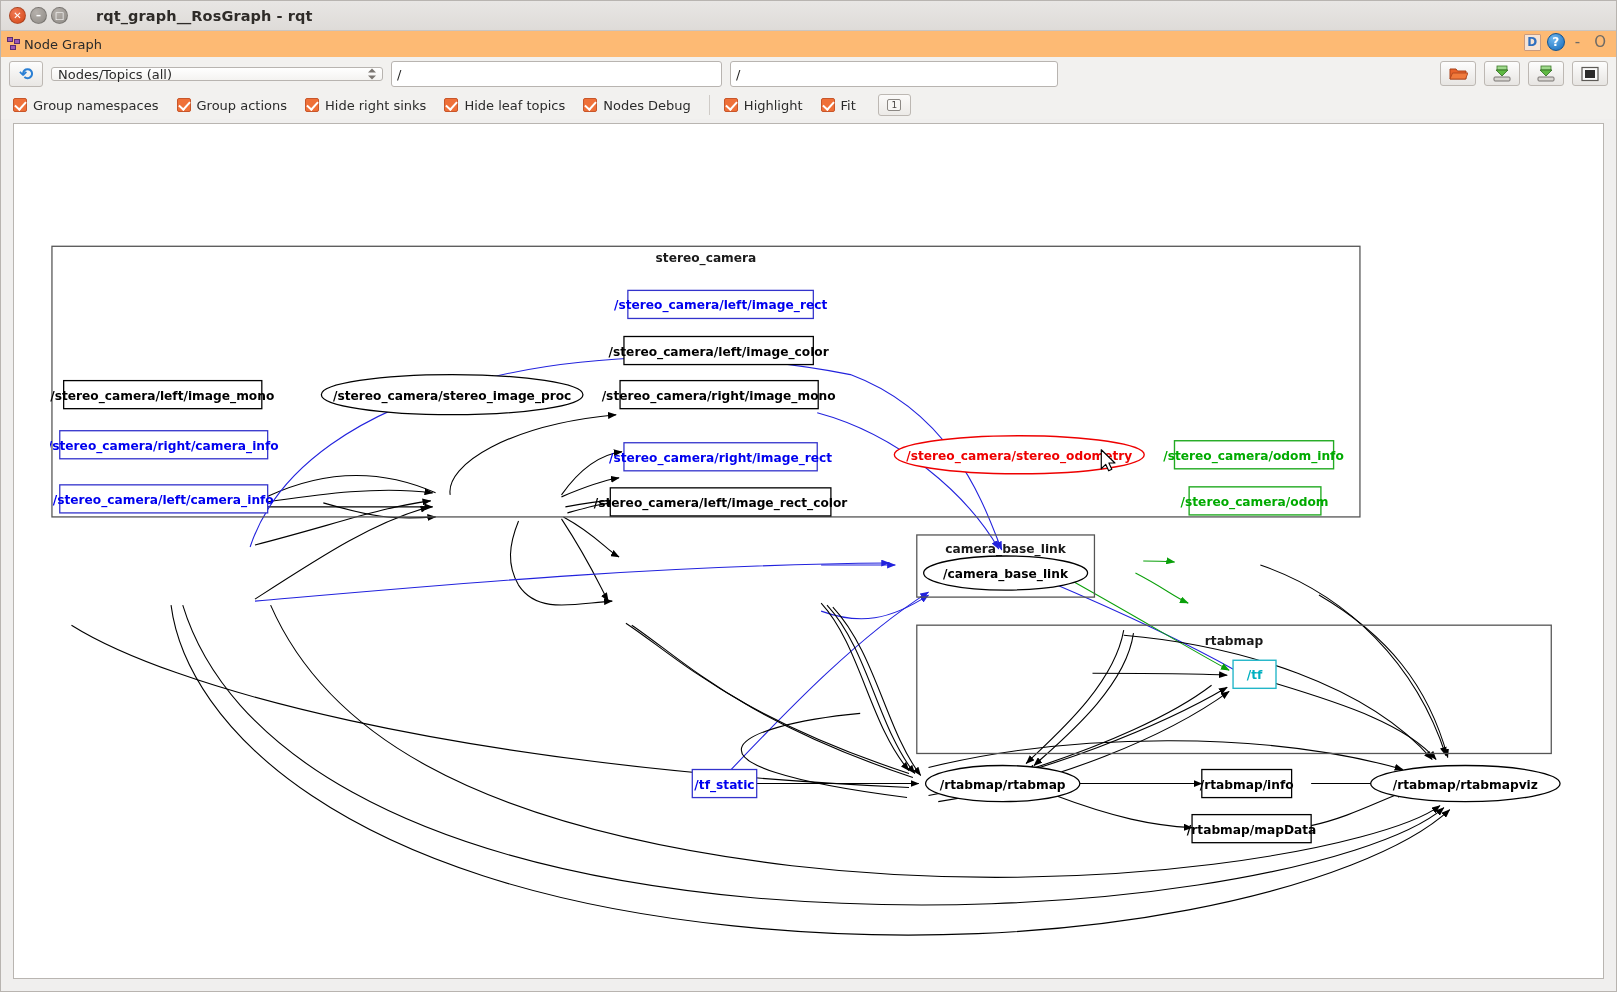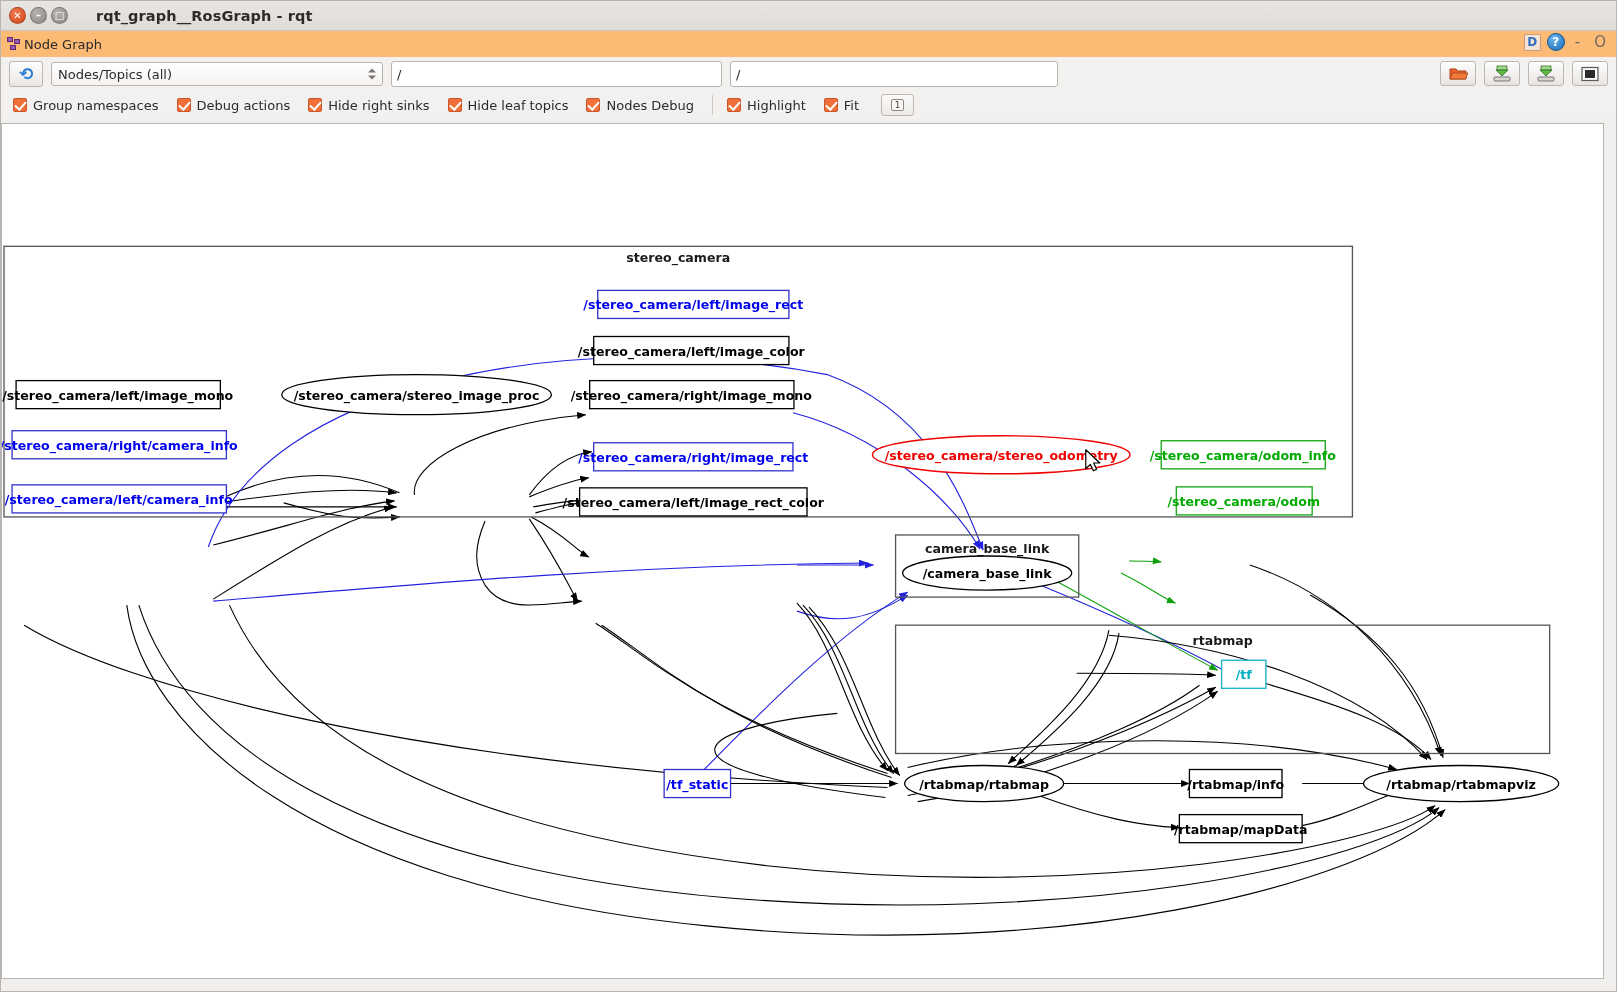--- a/index.html
+++ b/index.html
@@ -100,21 +100,21 @@
     width: 34px; height: 26px;
     border: 1px solid #bdb8b3; border-radius: 3px;
     background: linear-gradient(to bottom, #fdfdfd, #e9e7e4);
     display: flex; align-items: center; justify-content: center;
   }
   .refresh-glyph {
     color: #2a7fd4; font-size: 17px; line-height: 1; font-weight: bold;
     transform: scaleX(-1);
   }
   .combo {
-    width: 332px; height: 24px;
+    width: 332px; height: 14px;
     border: 1px solid #b8b4b0; border-radius: 3px;
     background: linear-gradient(to bottom, #ffffff, #f4f3f1);
     display: flex; align-items: center;
     padding: 0 6px;
     font-size: 13px; color: #2b2b2b;
     position: relative;
   }
   .combo .arrows {
     position: absolute; right: 6px; top: 50%; transform: translateY(-50%);
     display: flex; flex-direction: column; gap: 3px; line-height: 0;
@@ -181,25 +181,26 @@
   }
   .numbtn .glyph {
     border: 1px solid #8c8884; border-radius: 2px;
     font-size: 9px; line-height: 10px; padding: 0 3px;
     color: #4a4744; background: #f8f7f5;
   }
 
   
   #canvas-wrap {
     flex: 1 1 auto;
-    margin: 4px 12px 12px 0;
+    margin: 4px 12px 12px 12px;
     border: 1px solid #b9b5b1;
     background: #ffffff;
     overflow: hidden;
     position: relative;
+    padding-left: 36px;
   }
   #graph-svg { display: block; width: 100%; height: 100%; }
 
   .nodelabel { font-family: "DejaVu Sans", sans-serif; font-weight: bold; font-size: 12.5px; }
   .clusterlabel { font-family: "DejaVu Sans", sans-serif; font-weight: bold; font-size: 12.5px; fill: #1a1a1a; }
 </style>
 </head>
 <body>
 
 <div id="window">
@@ -284,21 +285,21 @@
     </div>
   </div>
 
   <div id="checkrow">
     <div class="chk">
       <span class="box"></span>
       <span>Group namespaces</span>
     </div>
     <div class="chk">
       <span class="box"></span>
-      <span>Debug actions</span>
+      <span>Group actions</span>
     </div>
     <div class="chk">
       <span class="box"></span>
       <span>Hide right sinks</span>
     </div>
     <div class="chk">
       <span class="box"></span>
       <span>Hide leaf topics</span>
     </div>
     <div class="chk">

